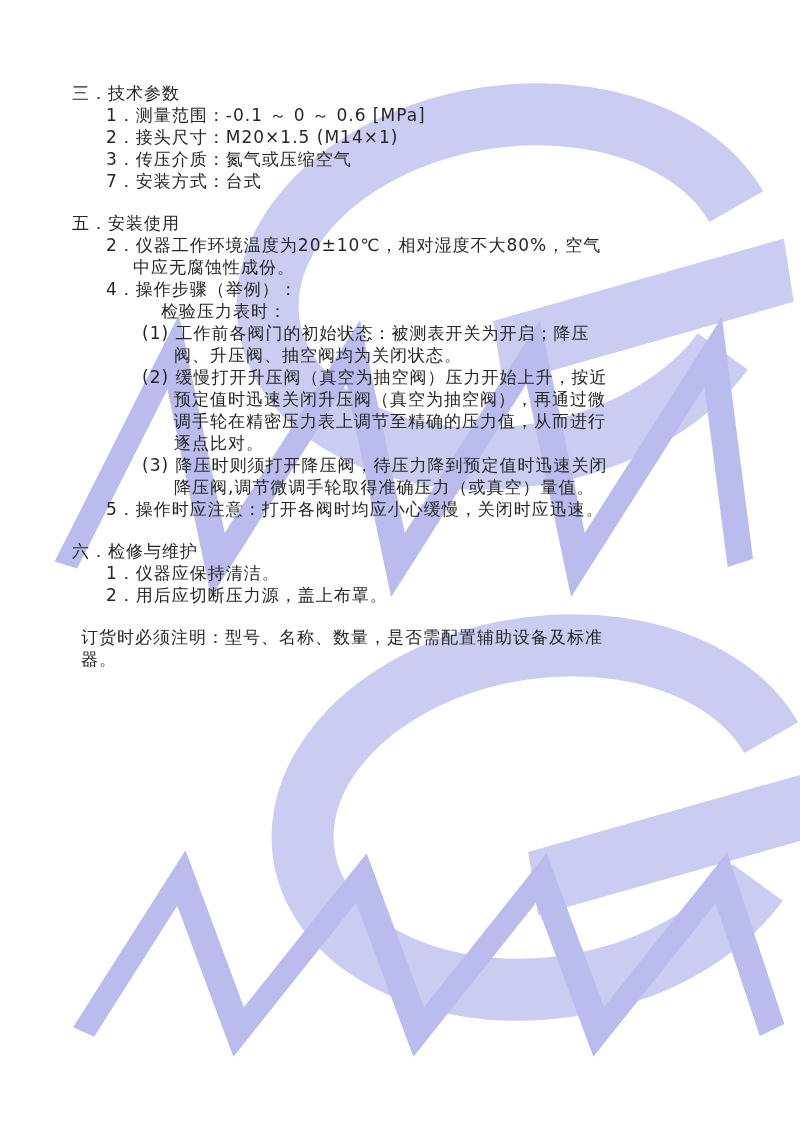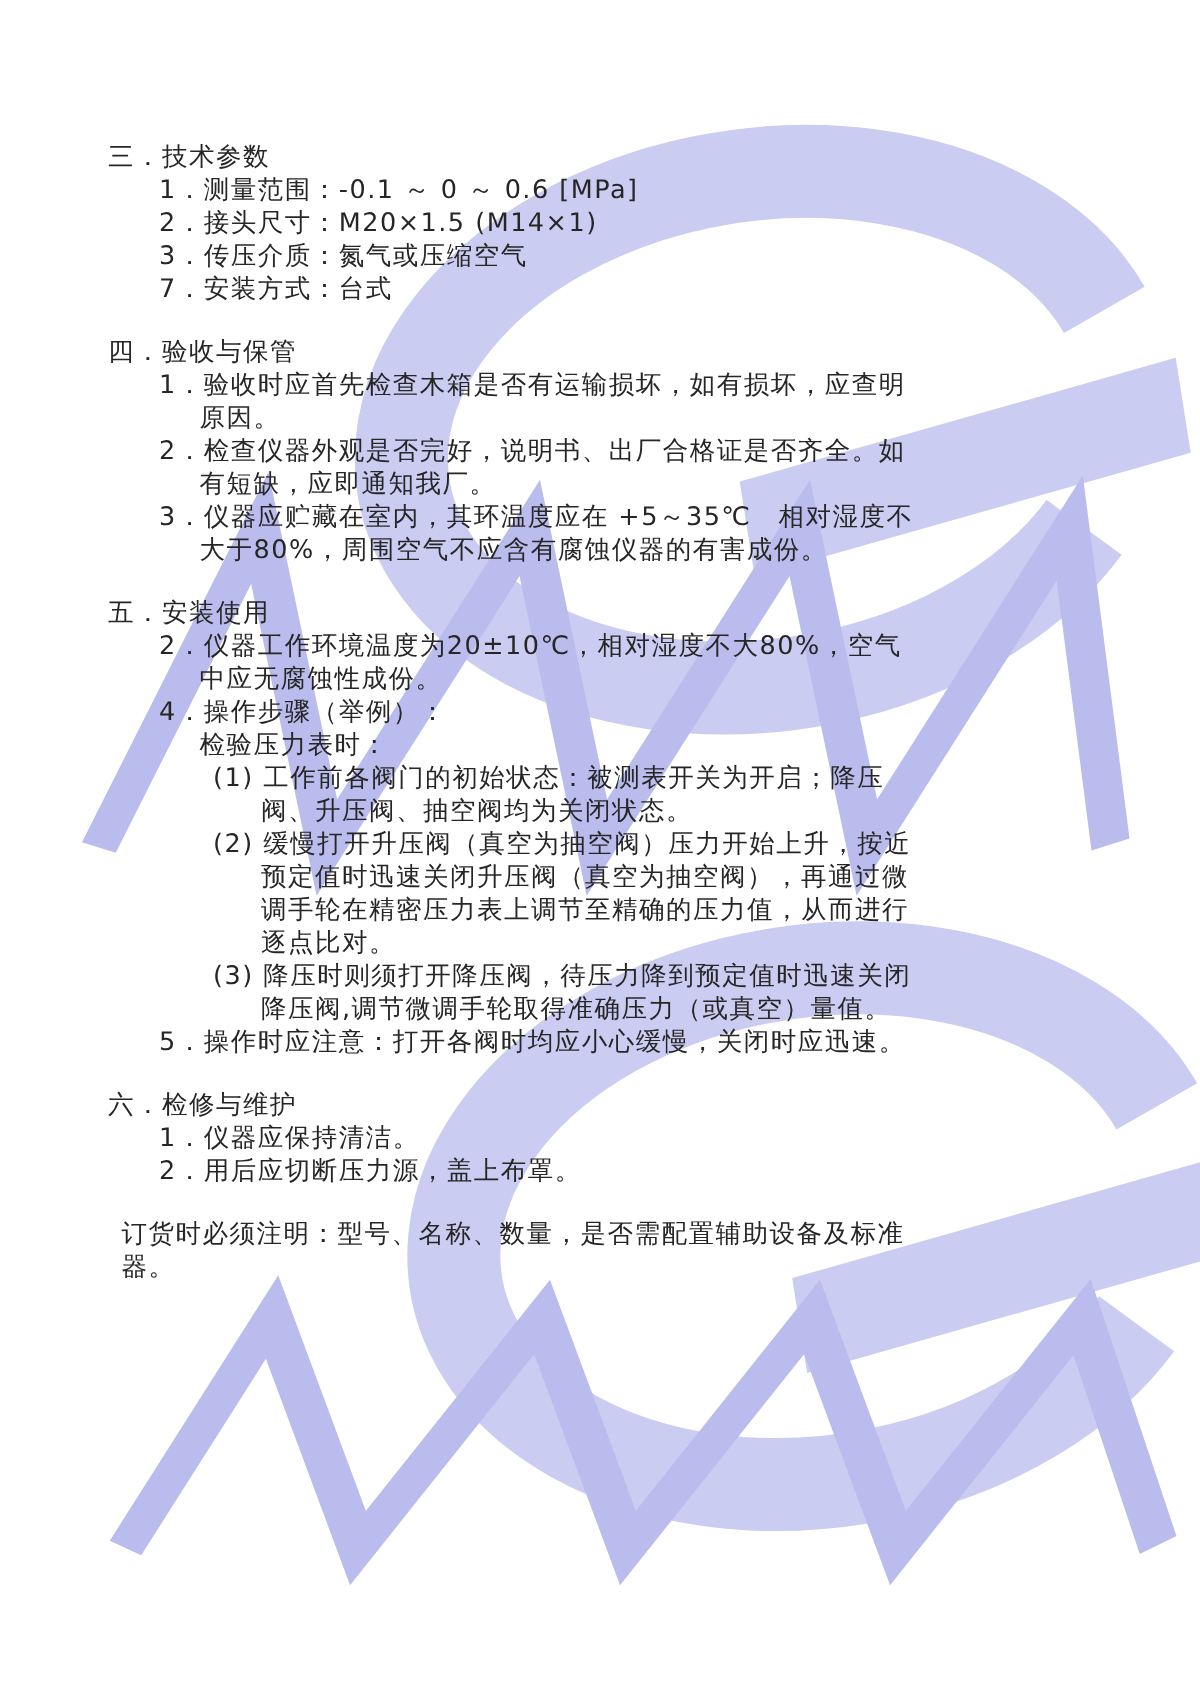--- a/index.html
+++ b/index.html
@@ -16,33 +16,33 @@
     font-family:"DejaVu Sans","Liberation Sans",sans-serif;
   }
   .watermark{
     position:absolute;left:0;top:0;width:800px;height:1131px;
     z-index:0;
   }
   .wm-g-arc{fill:none;stroke:var(--wm-g);stroke-width:62;}
   .wm-g-bar{fill:var(--wm-g);}
   .wm-m{fill:none;stroke:var(--wm-m);stroke-width:25;stroke-miterlimit:14;}
   .doc-text{
-    position:absolute;left:0;top:94px;width:672px;
+    position:absolute;left:0;top:82px;width:672px;
     z-index:1;
     color:var(--text);
     font-size:17px;line-height:22px;letter-spacing:1px;
     text-align:left;
   }
   .section{margin-top:20px;}
   .section:first-child{margin-top:0;}
   .section-title{padding-left:72px;padding-right:55px;}
   .blk{padding-right:55px;word-break:normal;overflow-wrap:break-word;}
   .item{padding-left:133px;text-indent:-27px;}
   .sub{padding-left:174px;text-indent:-32px;}
-  .plain{padding-left:133px;}
+  .plain{padding-left:133px;margin-left:28px;}
   .para{padding-left:81px;}
 </style>
 </head>
 <body>
 
 <div class="page">
 
   <svg class="watermark" viewBox="0 0 800 1131" xmlns="http://www.w3.org/2000/svg" aria-hidden="true">
 
     <g>
@@ -70,26 +70,20 @@
 
   <div class="doc-text" id="doc-body">
       <div class="section">
         <div class="section-title blk">三．技术参数</div>
         <div class="blk item">1．测量范围：-0.1 ～ 0 ～ 0.6 [MPa]</div>
         <div class="blk item">2．接头尺寸：M20×1.5 (M14×1)</div>
         <div class="blk item">3．传压介质：氮气或压缩空气</div>
         <div class="blk item">7．安装方式：台式</div>
       </div>
       <div class="section">
-        <div class="section-title blk">四．验收与保管</div>
-        <div class="blk item">1．验收时应首先检查木箱是否有运输损坏，如有损坏，应查明原因。</div>
-        <div class="blk item">2．检查仪器外观是否完好，说明书、出厂合格证是否齐全。如有短缺，应即通知我厂。</div>
-        <div class="blk item">3．仪器应贮藏在室内，其环温度应在 +5～35℃　相对湿度不大于80%，周围空气不应含有腐蚀仪器的有害成份。</div>
-      </div>
-      <div class="section">
         <div class="section-title blk">五．安装使用</div>
         <div class="blk item">2．仪器工作环境温度为20±10℃，相对湿度不大80%，空气中应无腐蚀性成份。</div>
         <div class="blk item">4．操作步骤（举例）：</div>
         <div class="blk plain">检验压力表时：</div>
         <div class="blk sub">(1) 工作前各阀门的初始状态：被测表开关为开启；降压阀、升压阀、抽空阀均为关闭状态。</div>
         <div class="blk sub">(2) 缓慢打开升压阀（真空为抽空阀）压力开始上升，按近预定值时迅速关闭升压阀（真空为抽空阀），再通过微调手轮在精密压力表上调节至精确的压力值，从而进行逐点比对。</div>
         <div class="blk sub">(3) 降压时则须打开降压阀，待压力降到预定值时迅速关闭降压阀,调节微调手轮取得准确压力（或真空）量值。</div>
         <div class="blk item">5．操作时应注意：打开各阀时均应小心缓慢，关闭时应迅速。</div>
       </div>
       <div class="section">

